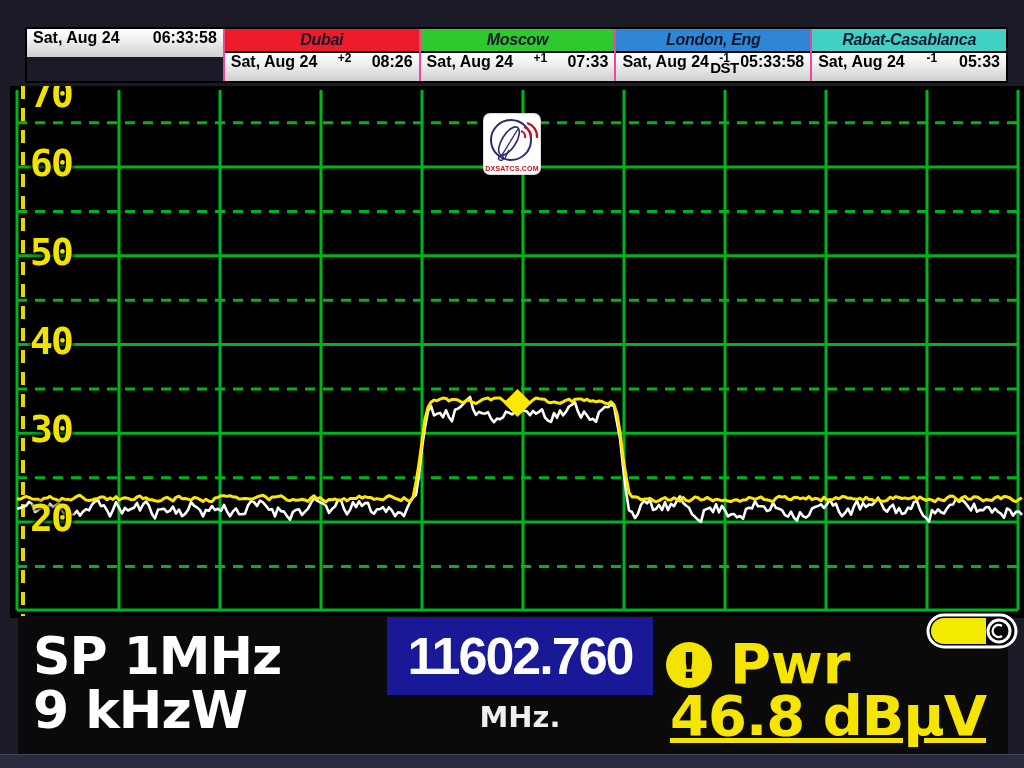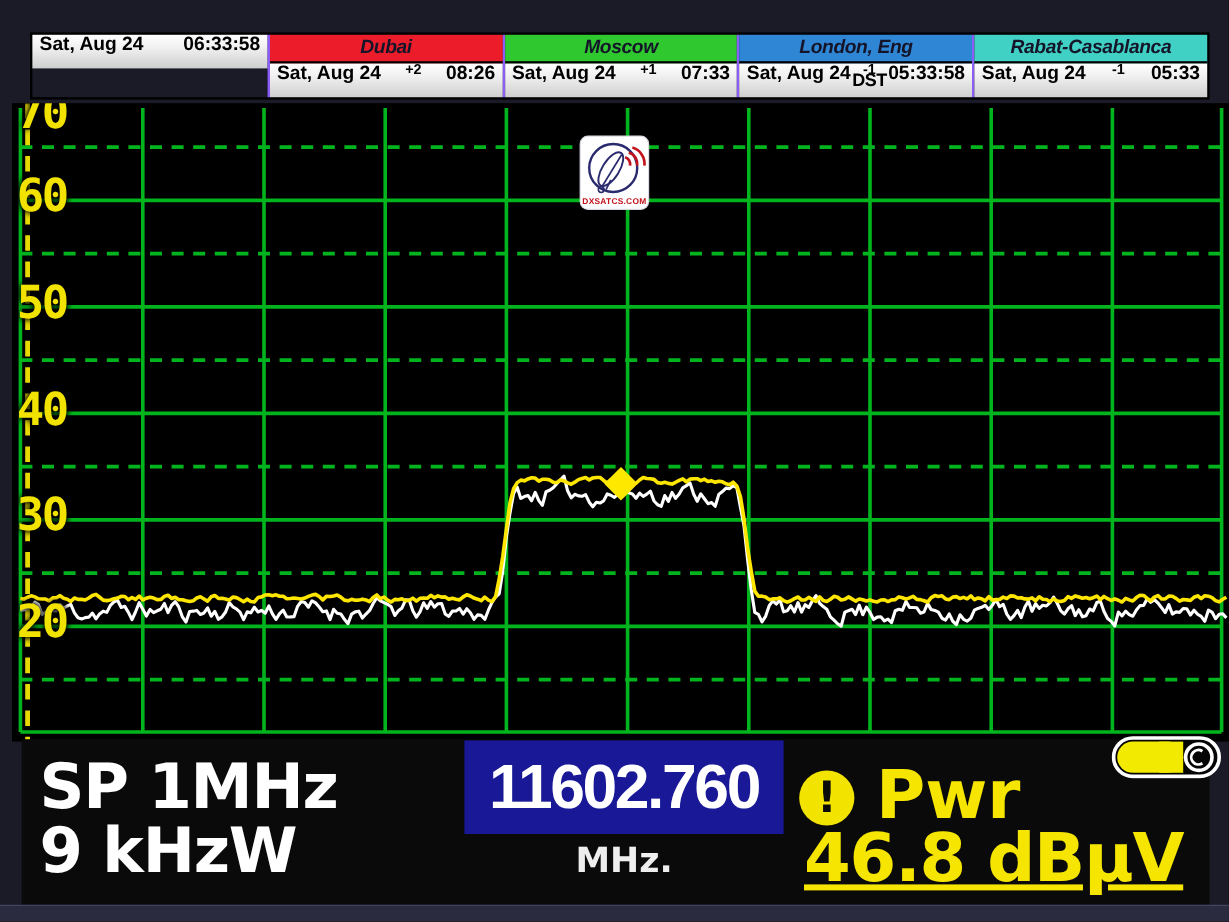--- a/index.html
+++ b/index.html
@@ -3,38 +3,38 @@
 <meta charset="utf-8">
 <style>
   html,body{margin:0;padding:0;}
   body{width:1024px;height:768px;background:#1b1b28;overflow:hidden;position:relative;
        font-family:"Liberation Sans",sans-serif;}
   .screen{position:absolute;inset:0;}
 
   
   .clockbar{position:absolute;left:25px;top:27px;width:983px;display:grid;
             grid-template-columns:repeat(5,1fr);border:2px solid #000;box-sizing:border-box;}
-  .clock-cell{border-left:2px solid #8b5cf6;box-sizing:border-box;}
+  .clock-cell{border-left:2px solid #ec4899;box-sizing:border-box;}
   .clock-cell:first-child{border-left:none;}
   .tab{height:22px;display:flex;align-items:center;justify-content:center;
        font:italic 700 16px "Liberation Sans",sans-serif;color:#15152a;
        border-bottom:2px solid #000;letter-spacing:-0.3px;white-space:nowrap;overflow:hidden;}
   .timecell{height:28px;background:linear-gradient(#ffffff,#efefef 40%,#cfcfcf);
             display:flex;align-items:flex-start;font:700 16px "Liberation Sans",sans-serif;
             color:#000;padding:0 6px;box-sizing:border-box;white-space:nowrap;}
   .tz{display:flex;flex-direction:column;align-items:center;margin-left:auto;
       line-height:10px;font-size:12px;font-weight:700;padding-top:0px;}
   .tz .tz-top{font-size:12px;}
   .tz .tz-bot{font-size:15px;letter-spacing:-0.5px;}
   .time{margin-left:auto;}
 
   
   .plot{position:absolute;left:10px;top:86px;width:1014px;height:532px;background:#000;overflow:hidden;}
   .plot svg{position:absolute;left:0;top:0;}
-  .ylabel{position:absolute;left:4px;height:52px;line-height:52px;
+  .ylabel{position:absolute;left:20px;height:52px;line-height:52px;
           font:700 38px "DejaVu Sans Mono",monospace;color:#f2e200;letter-spacing:-2px;
           text-shadow:0 0 5px #000,0 0 5px #000;}
 
   
   .logo{position:absolute;left:484px;top:114px;width:56px;height:60px;background:#fff;
         border-radius:6px;box-shadow:0 0 0 1px #d8d8e0;}
   .logo-text{position:absolute;left:0;bottom:2px;width:100%;text-align:center;
              font:700 7px "Liberation Sans",sans-serif;color:#c2121c;letter-spacing:0.2px;}
 
   

